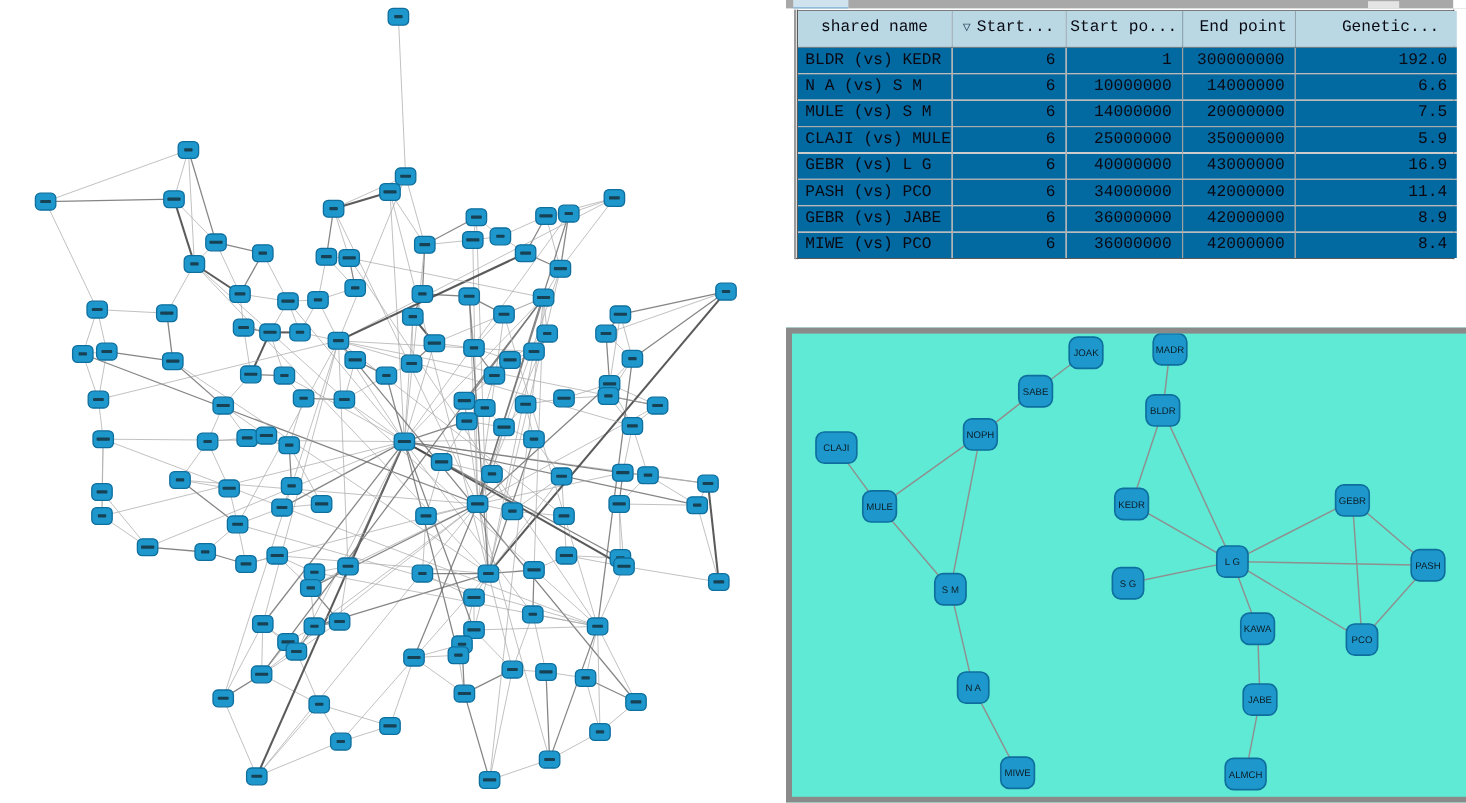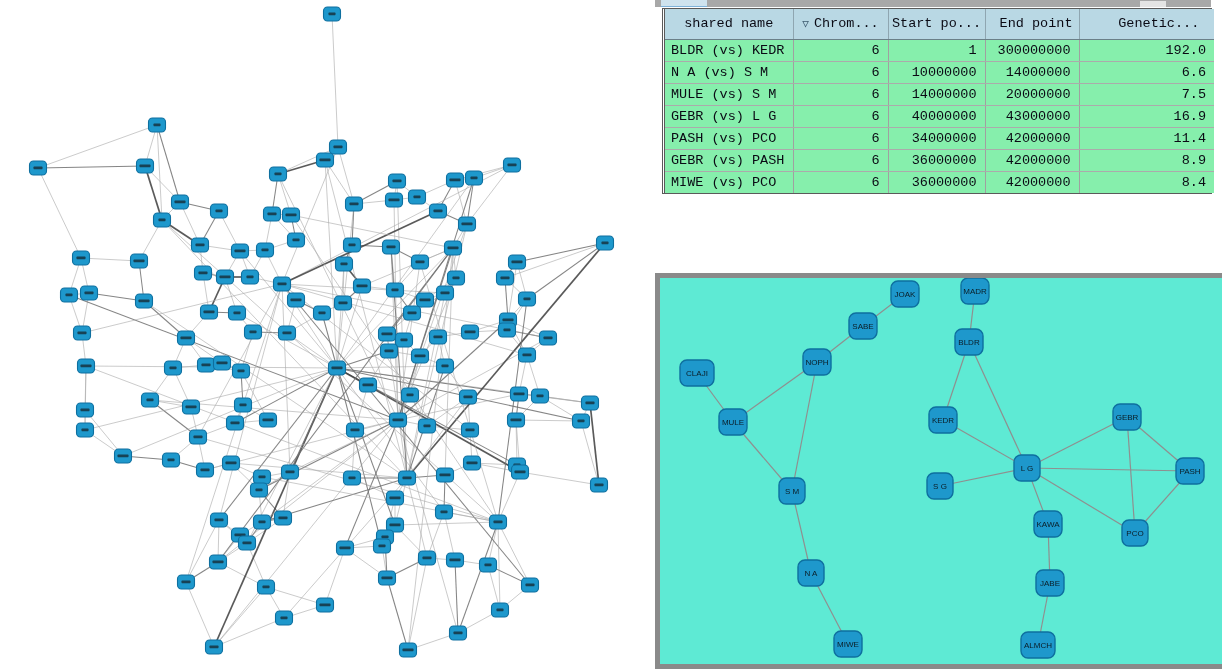--- a/index.html
+++ b/index.html
@@ -19,21 +19,21 @@
   #top-strip .tab-right { position:absolute; left:485px; top:1px; width:26px; height:6px; background:#e4e4e4; }
   #top-strip .strip-gap-right { position:absolute; left:556px; top:0; width:11px; height:7px; background:#ffffff; }
 
   
   #table-wrap { position:absolute; left:7px; top:8px; width:550px; border:1px solid #5a5a5a; border-left:3px double #5a5a5a; background:#ffffff; }
   table { border-collapse:collapse; table-layout:fixed; width:100%; font-size:13.5px; color:#0a0a14;font-family:Liberation Mono, monospace; }
   th { height:30px; background:#b9d8e4; font-weight:normal; text-align:center;
        border-right:1px solid #8fa6b1; border-bottom:1px solid #6b7f88; overflow:hidden; white-space:nowrap; }
   th:last-child { border-right:none;padding-left:24px; }
   th .funnel { font-size:11px; color:#3d5a6e; margin-right:5px; }
-  td { height:22px; border-right:1px solid #a0a0a0; border-bottom:1px solid #ababab; overflow:hidden; white-space:nowrap; background:#86efac; }
+  td { height:22px; border-right:1px solid #a0a0a0; border-bottom:1px solid #ababab; overflow:hidden; white-space:nowrap; background:#0369a1; }
   td:last-child { border-right:none; }
   tr:last-child td { border-bottom:none; }
   td.name { text-align:left; padding-left:6px; }
   td.num  { text-align:right; padding-right:8px; }
   th.right { text-align:right; padding-right:6px; }
 
   
   #small-graph-panel { position:absolute; left:0; top:273px; width:686px; height:396px; border:5px solid #8a8a8a; background:#5eead4; }
   #small-graph-panel svg { display:block; }
 
@@ -946,21 +946,21 @@
         <colgroup id="table-cols">
             <col style="width: 128px;">
             <col style="width: 95px;">
             <col style="width: 97px;">
             <col style="width: 94px;">
             <col style="width: 135px;">
           </colgroup>
         <thead>
             <tr id="table-head-row">
               <th><span>shared name</span></th>
-              <th><span class="funnel">▽</span><span>Chrom...</span></th>
+              <th><span class="funnel">▽</span><span>Start...</span></th>
               <th><span>Start po...</span></th>
               <th class="right"><span>End point</span></th>
               <th><span>Genetic...</span></th>
             </tr>
           </thead>
         <tbody id="table-body">
             <tr>
               <td class="name">BLDR (vs) KEDR</td>
               <td class="num">6</td>
               <td class="num">1</td>
@@ -975,35 +975,42 @@
               <td class="num">6.6</td>
             </tr>
             <tr>
               <td class="name">MULE (vs) S M</td>
               <td class="num">6</td>
               <td class="num">14000000</td>
               <td class="num">20000000</td>
               <td class="num">7.5</td>
             </tr>
             <tr>
+              <td class="name">CLAJI (vs) MULE</td>
+              <td class="num">6</td>
+              <td class="num">25000000</td>
+              <td class="num">35000000</td>
+              <td class="num">5.9</td>
+            </tr>
+            <tr>
               <td class="name">GEBR (vs) L G</td>
               <td class="num">6</td>
               <td class="num">40000000</td>
               <td class="num">43000000</td>
               <td class="num">16.9</td>
             </tr>
             <tr>
               <td class="name">PASH (vs) PCO</td>
               <td class="num">6</td>
               <td class="num">34000000</td>
               <td class="num">42000000</td>
               <td class="num">11.4</td>
             </tr>
             <tr>
-              <td class="name">GEBR (vs) PASH</td>
+              <td class="name">GEBR (vs) JABE</td>
               <td class="num">6</td>
               <td class="num">36000000</td>
               <td class="num">42000000</td>
               <td class="num">8.9</td>
             </tr>
             <tr>
               <td class="name">MIWE (vs) PCO</td>
               <td class="num">6</td>
               <td class="num">36000000</td>
               <td class="num">42000000</td>

